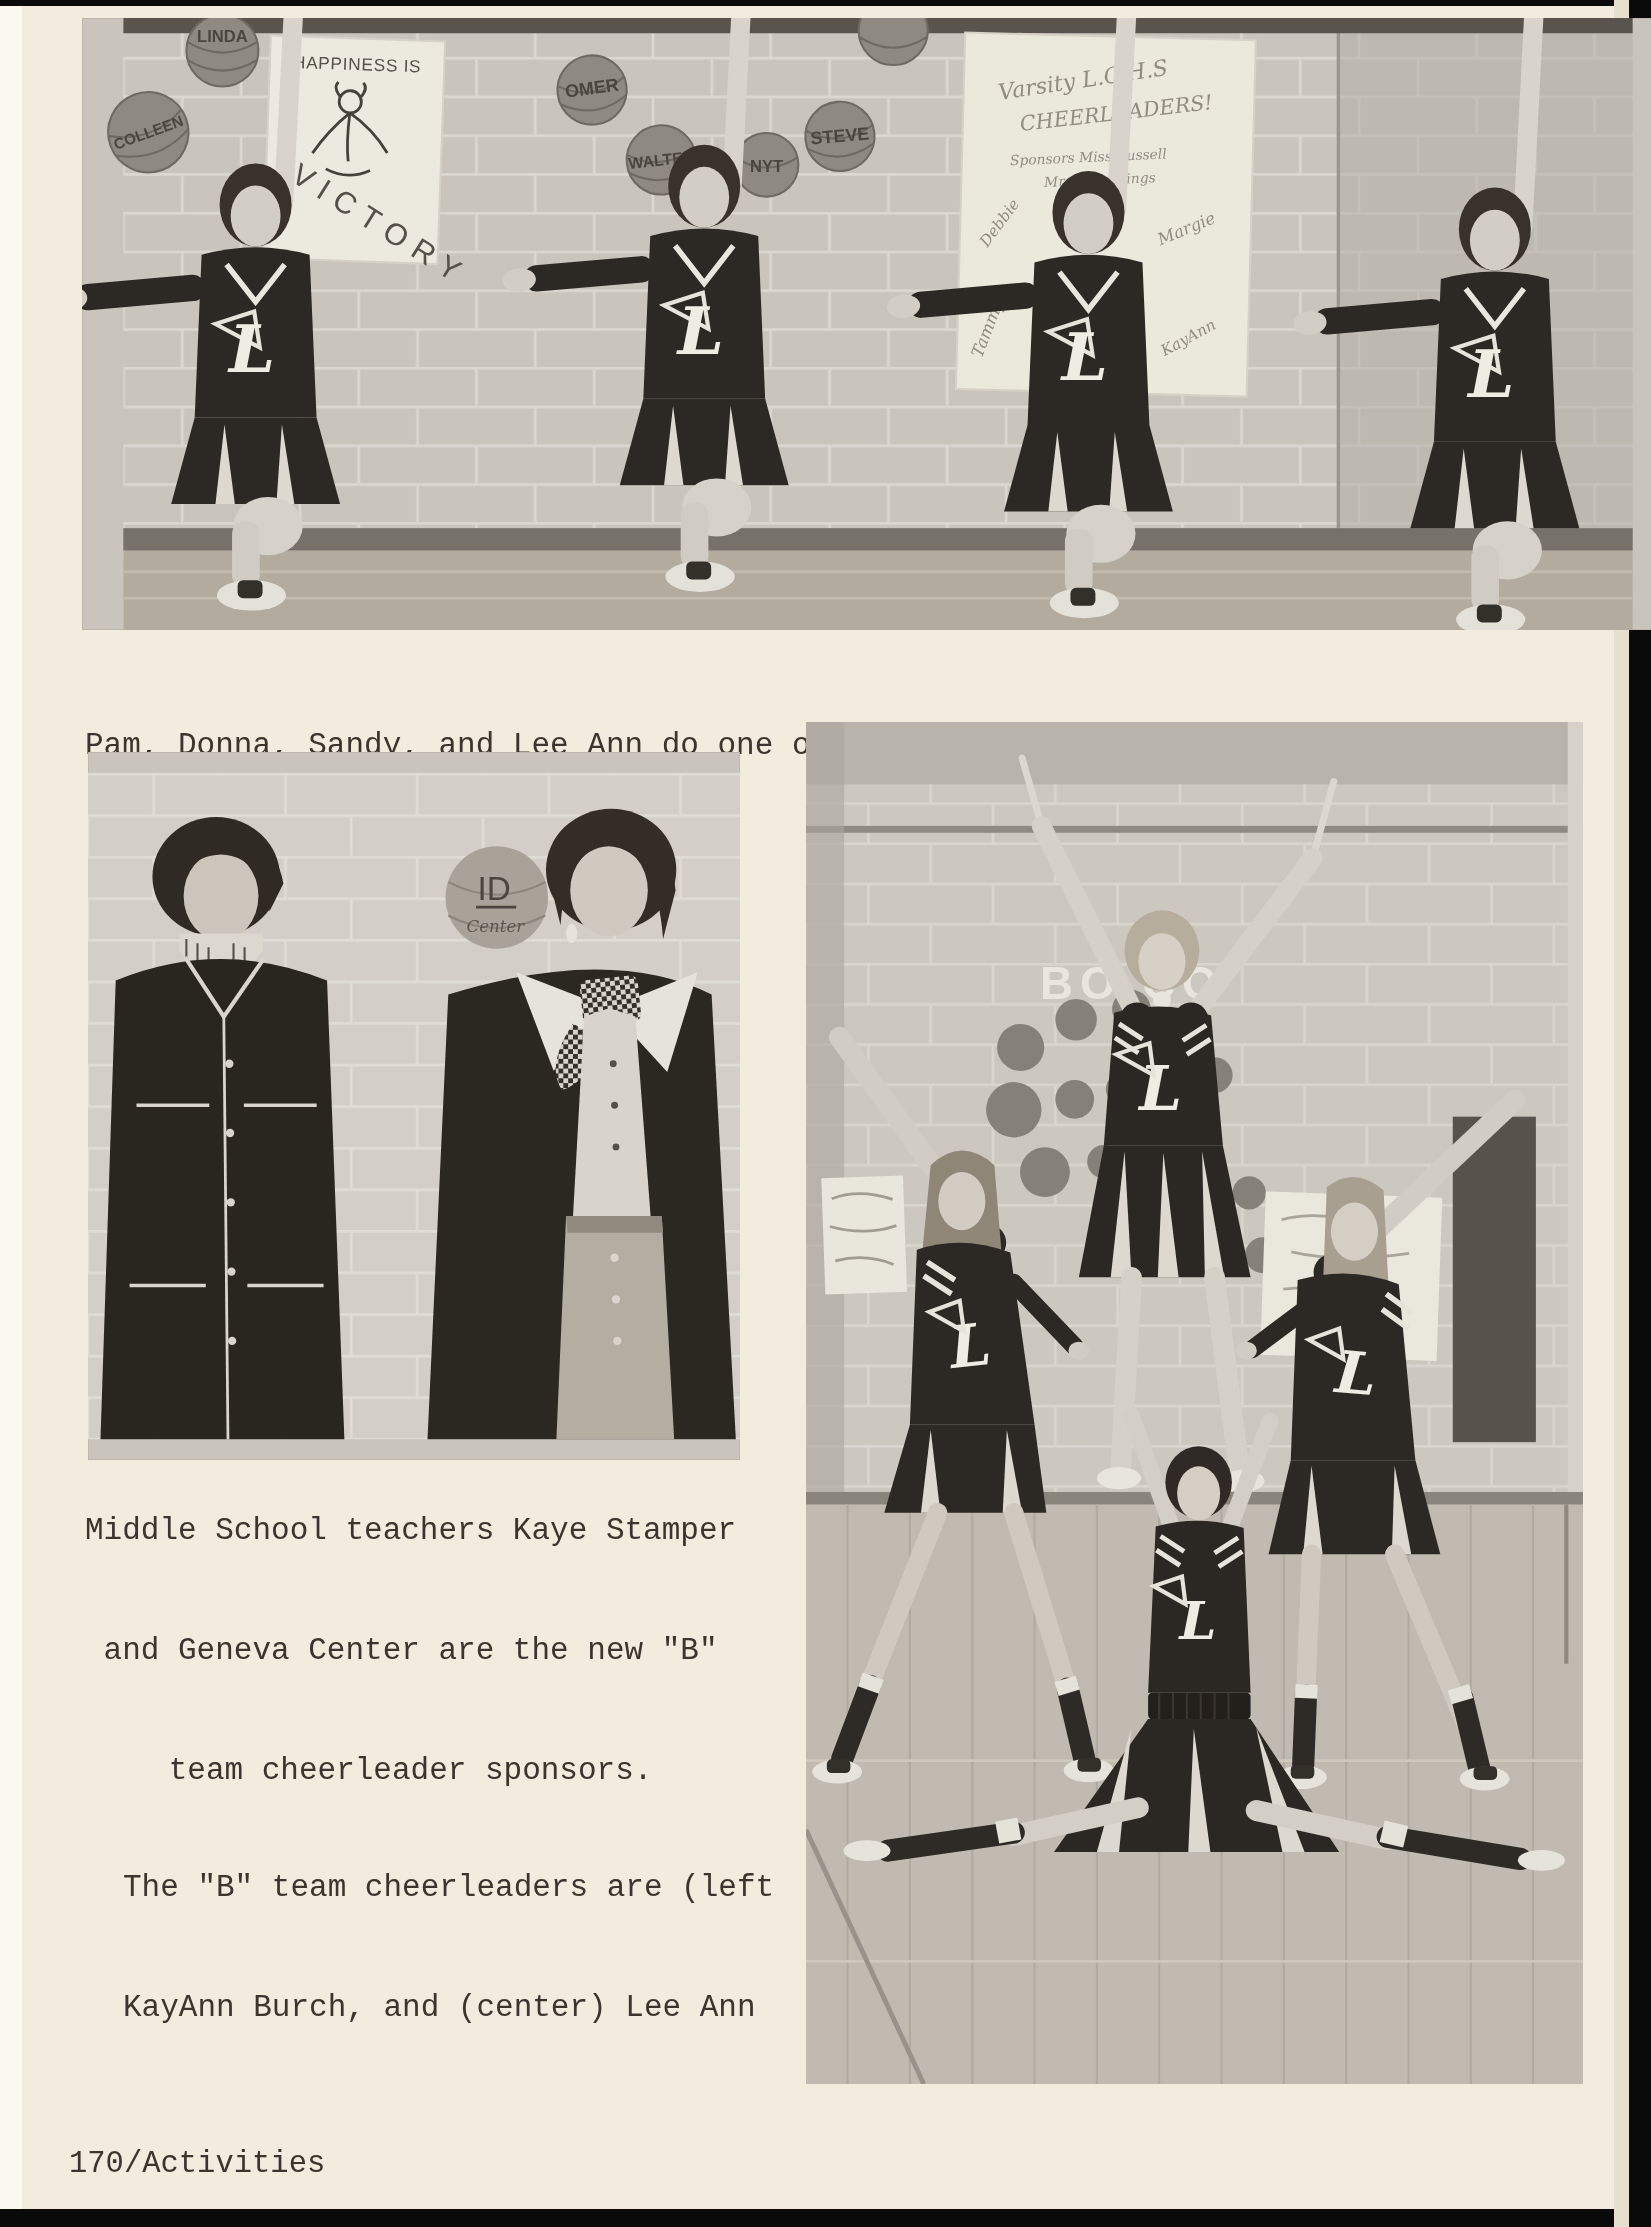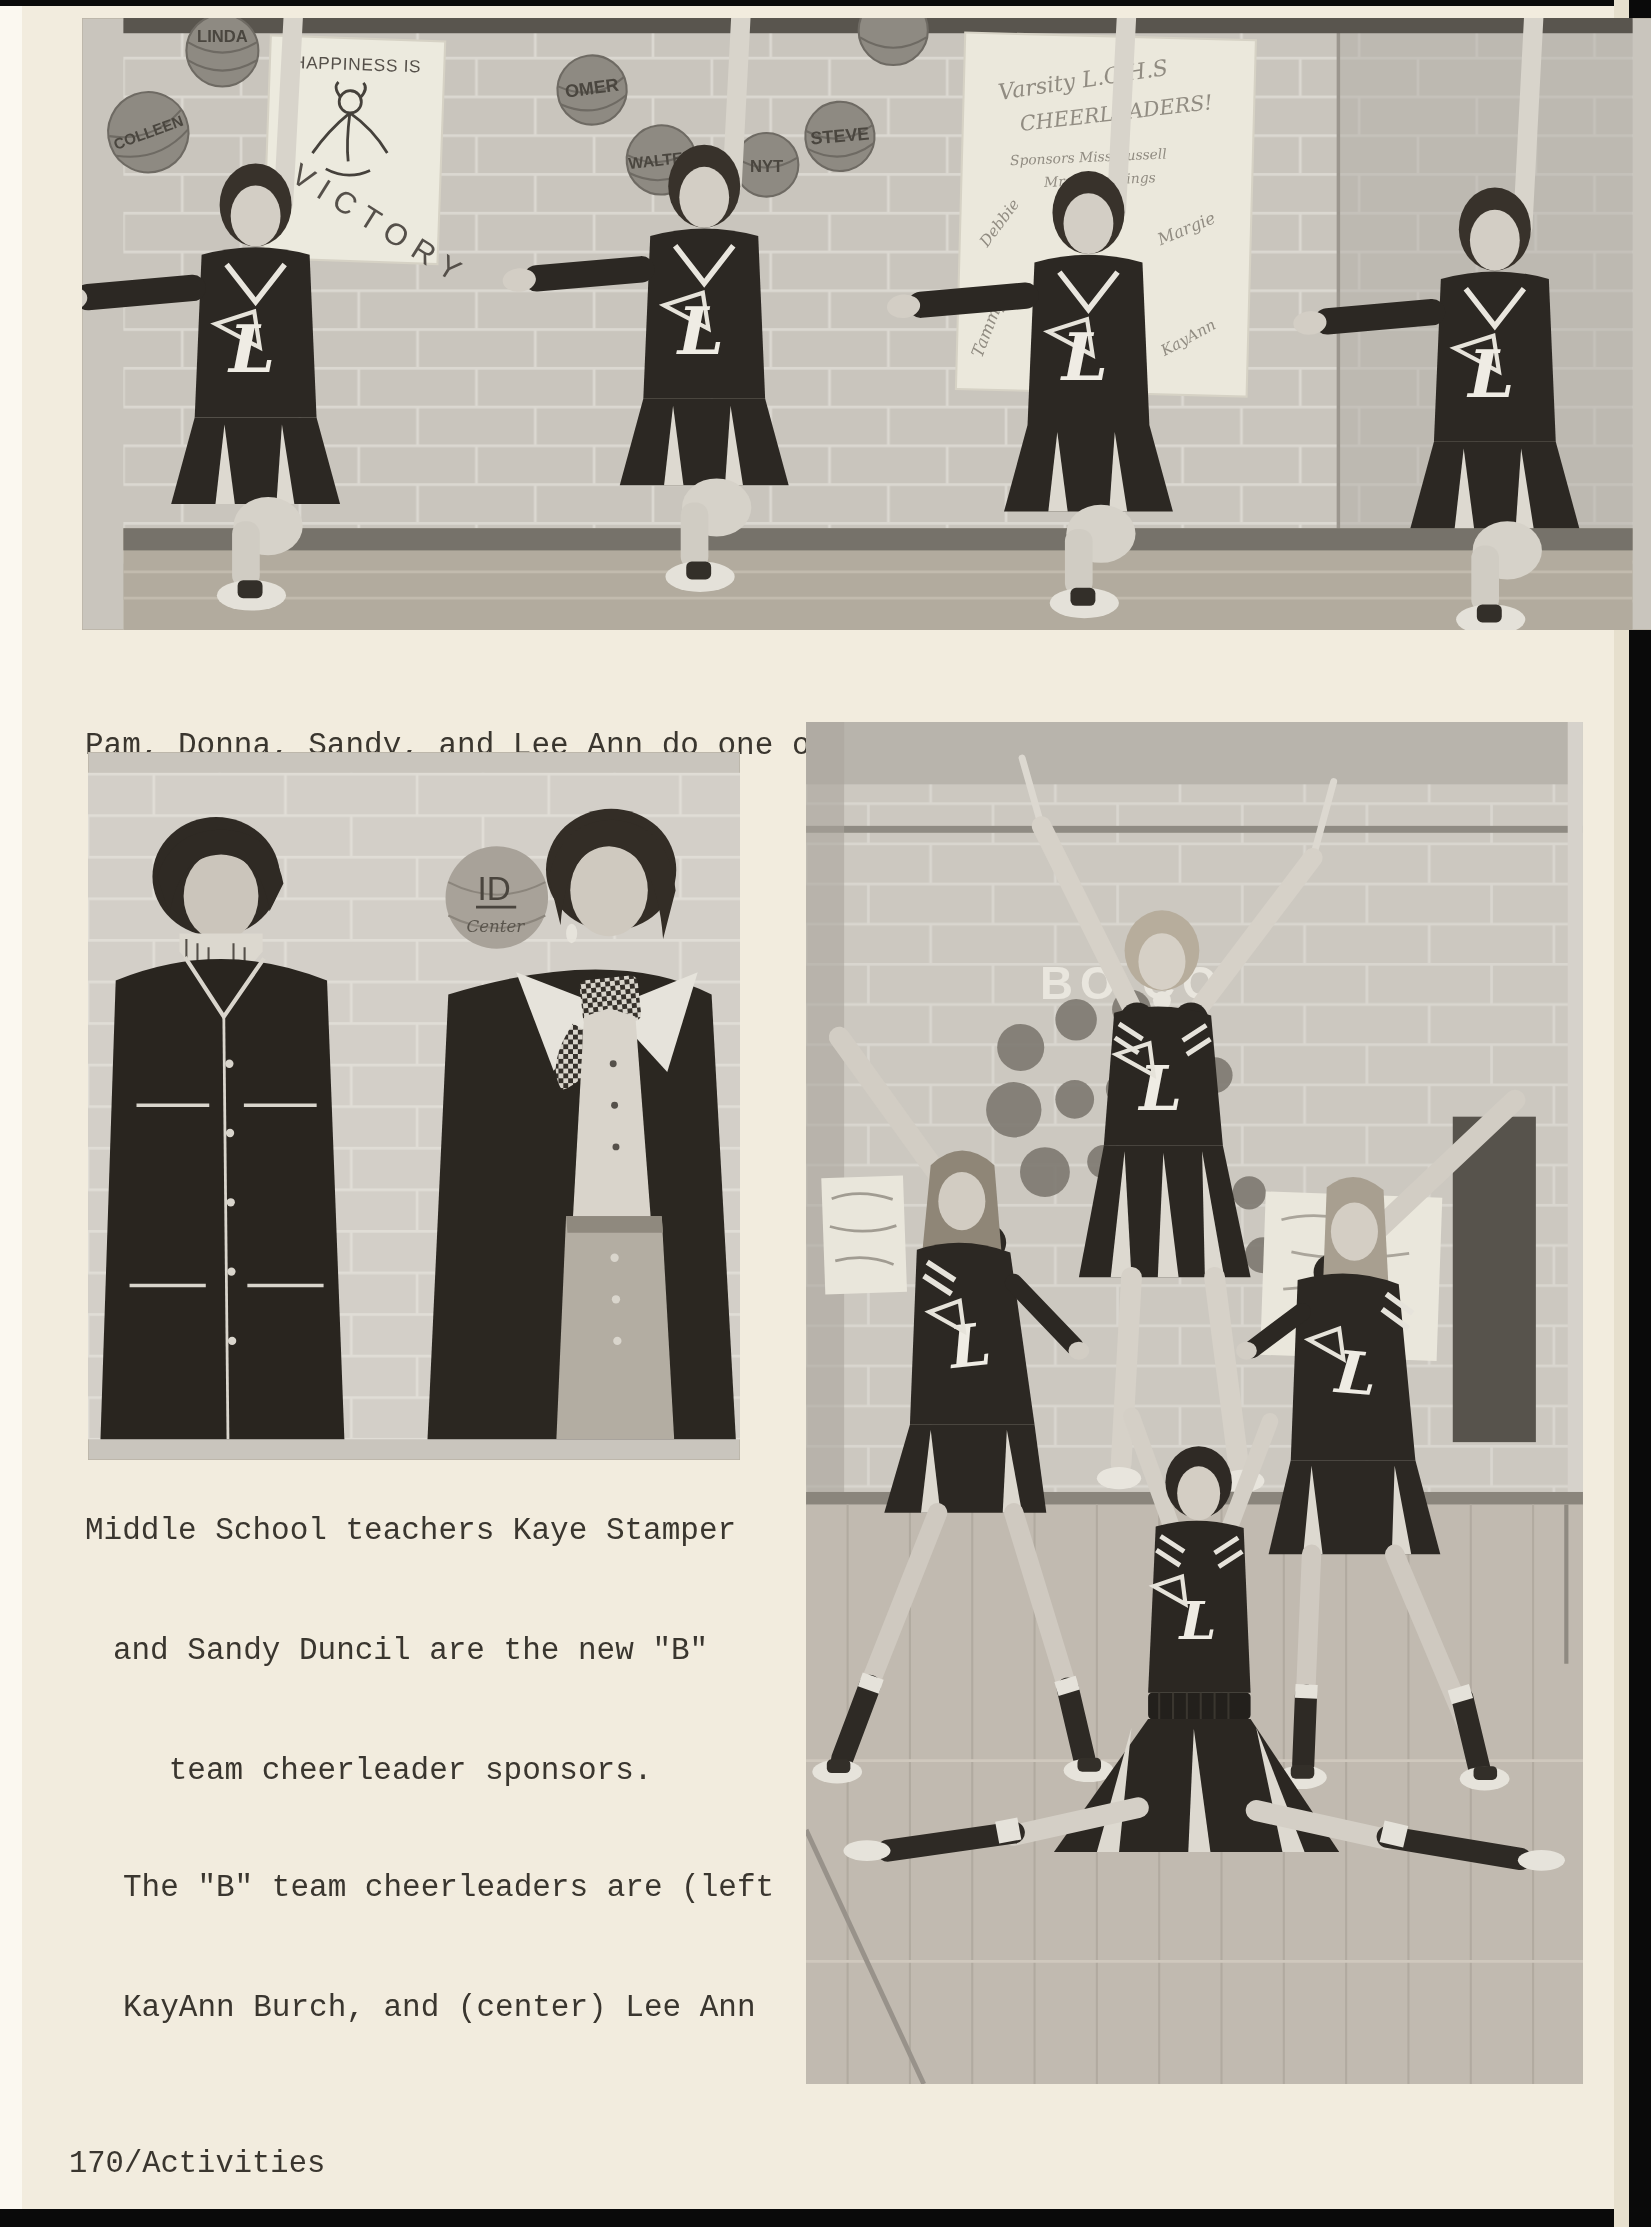--- a/index.html
+++ b/index.html
@@ -199,21 +199,21 @@
         <path d="M690 640 L828 640 L830 664 L692 664 Z" fill="#8f897e"></path>
         <circle cx="760" cy="700" r="6" fill="#d9d5cc"></circle>
         <circle cx="762" cy="760" r="6" fill="#d9d5cc"></circle>
         <circle cx="764" cy="820" r="6" fill="#d9d5cc"></circle>
       </g>
     </svg>
   </div>
 
   <div class="caption" style="left:85px;top:1431px;text-align:center;">
     <div>Middle School teachers Kaye Stamper</div>
-    <div>and Sandy Duncil are the new "B"</div>
+    <div>and Geneva Center are the new "B"</div>
     <div>team cheerleader sponsors.</div>
   </div>
 
   <div class="photo" id="photo3" style="left:806px;top:722px;width:777px;height:1362px;">
     <svg viewBox="0 0 1122 1967" xmlns="http://www.w3.org/2000/svg">
       <defs>
         <pattern id="br3" width="180" height="116" patternUnits="userSpaceOnUse">
           <rect width="180" height="116" fill="#ccc8c0"></rect>
           <path d="M0 2h180M0 60h180" stroke="#d9d6cf" stroke-width="4"></path>
           <path d="M90 2v58M0 60v56M180 60v56" stroke="#d9d6cf" stroke-width="4"></path>

